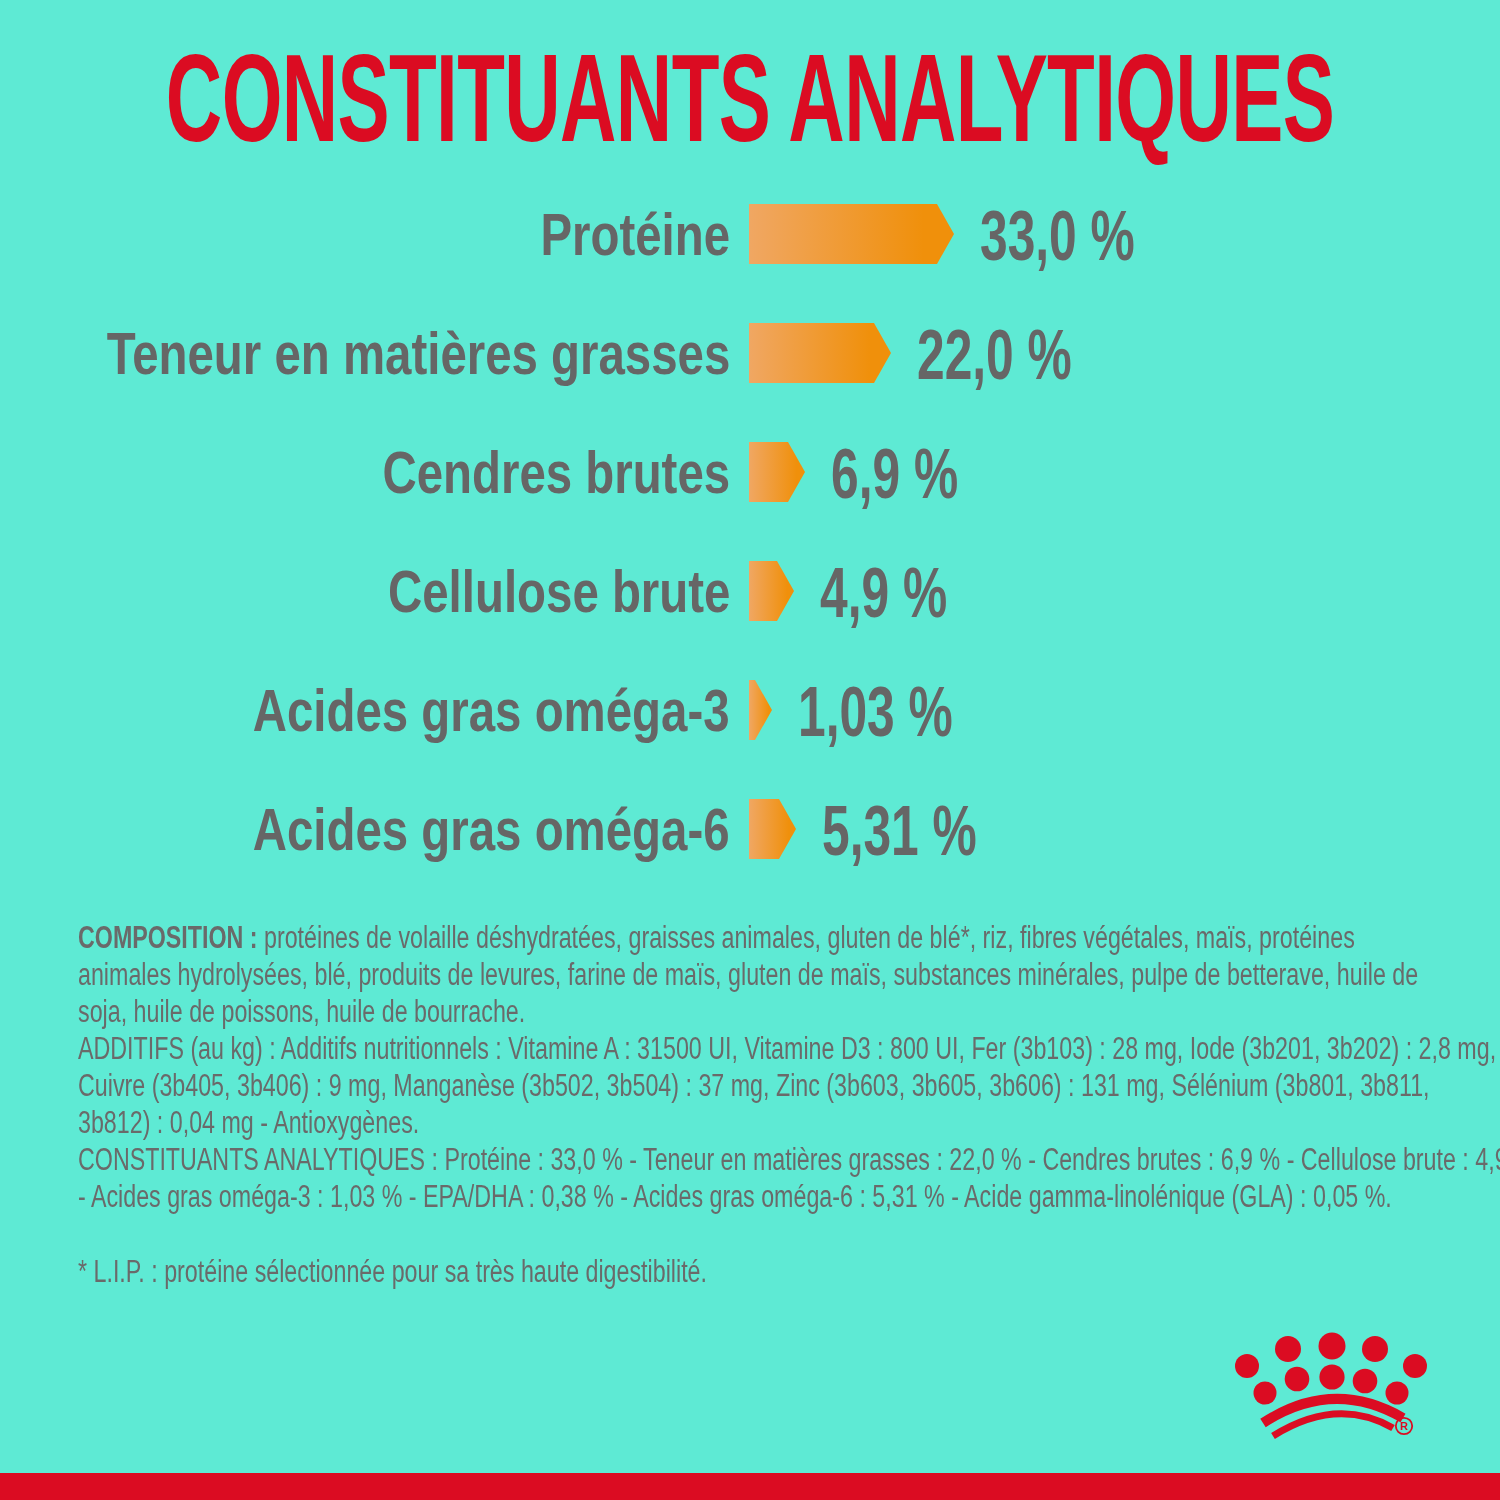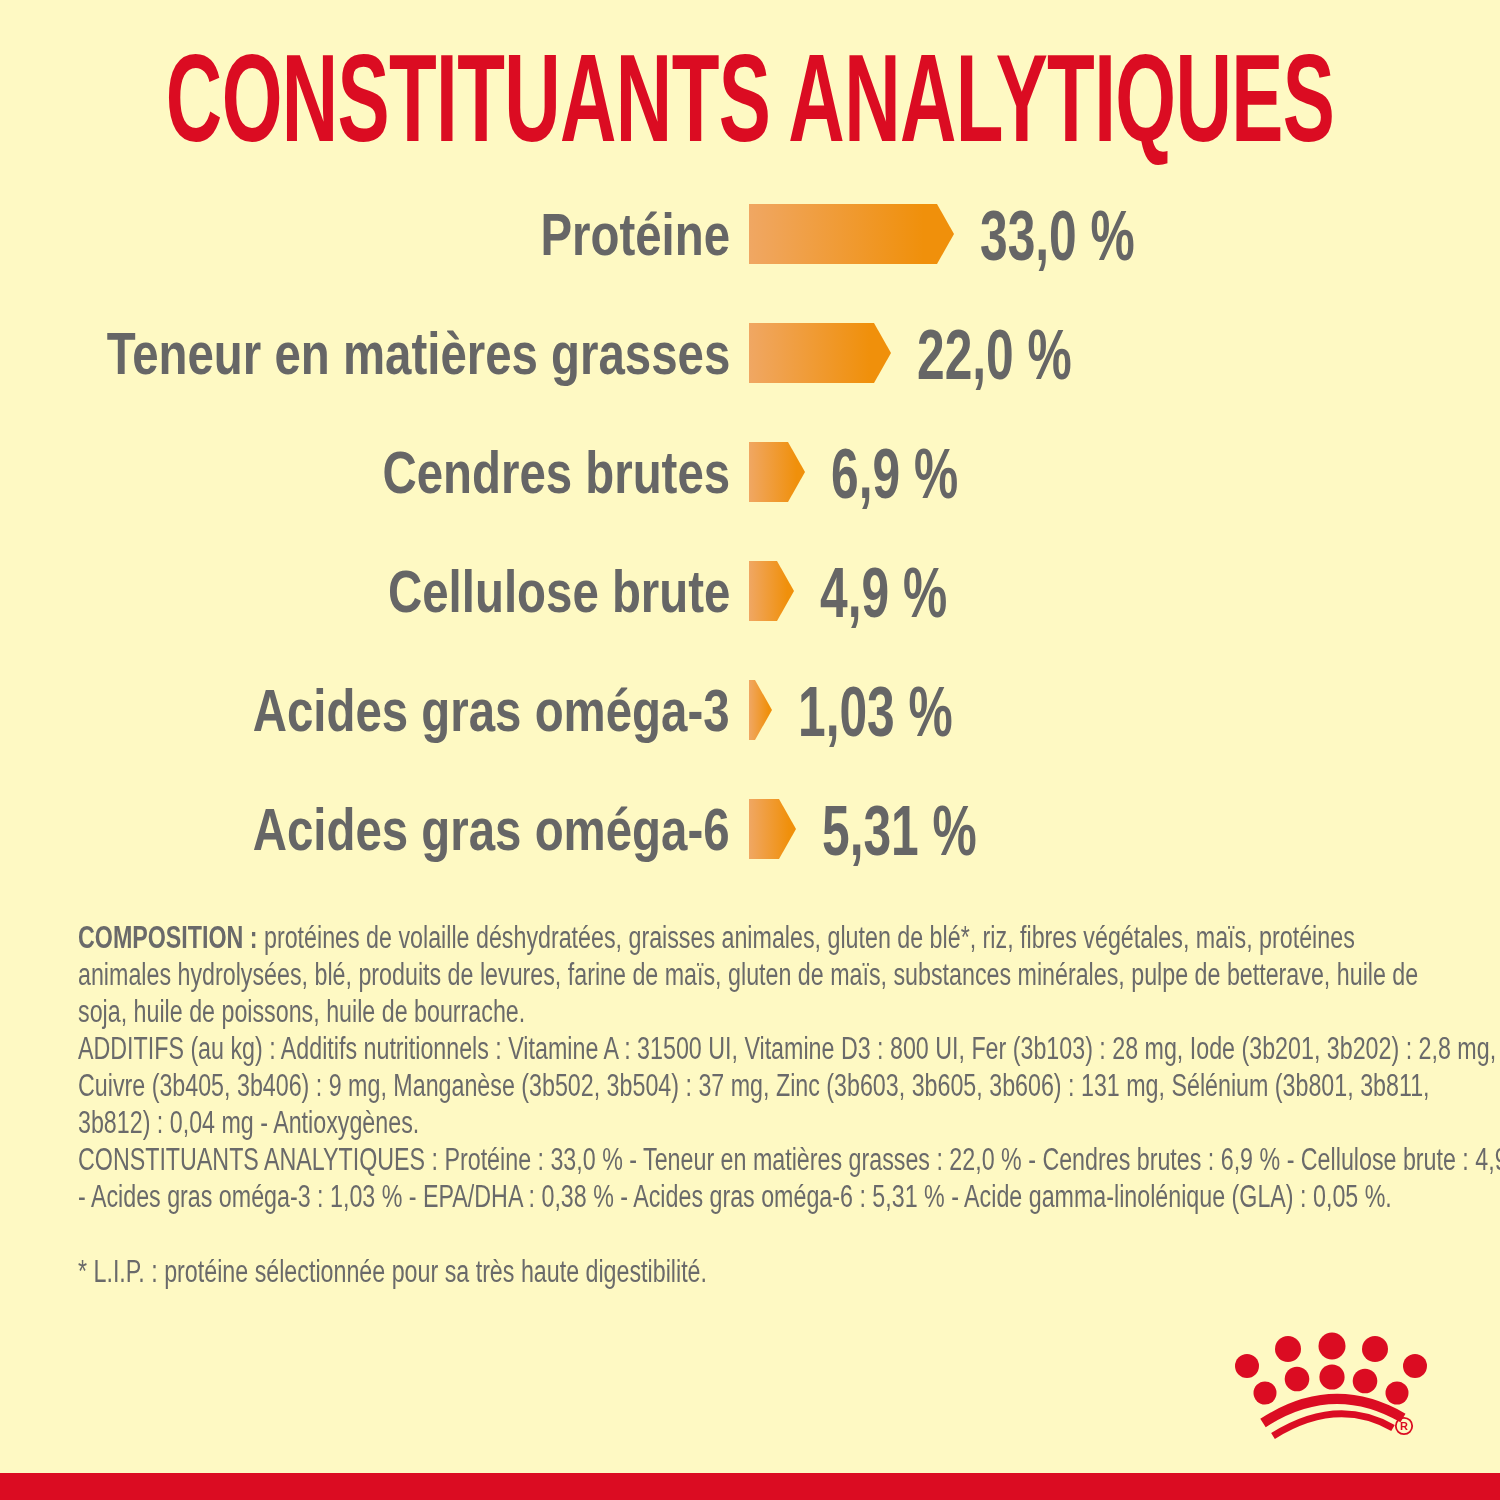--- a/index.html
+++ b/index.html
@@ -1,17 +1,17 @@
 <!DOCTYPE html>
 <html style="--brand-red: #DB0C22; --label-gray: #666666; --text-gray: #6A6A6A; --bar-light: #F0A763; --bar-dark: #F0900B;"><head>
 <meta charset="utf-8">
 <style>
   html,body{margin:0;padding:0;background:#fff;}
   .page{
-    position:relative;width:1500px;height:1500px;overflow:hidden;background:#fef9c3;
+    position:relative;width:1500px;height:1500px;overflow:hidden;background:#5eead4;
     font-family:"Liberation Sans", sans-serif;
   }
   .title{
     position:absolute;top:28px;left:0;width:1500px;height:140px;
     display:flex;align-items:center;justify-content:center;
     font-size:124px;font-weight:bold;line-height:140px;white-space:nowrap;
     transform:scaleX(0.63);transform-origin:center center;
     color:var(--brand-red,#DB0C22);letter-spacing:-1px;margin:0;
   }
   .chart-row-label{

